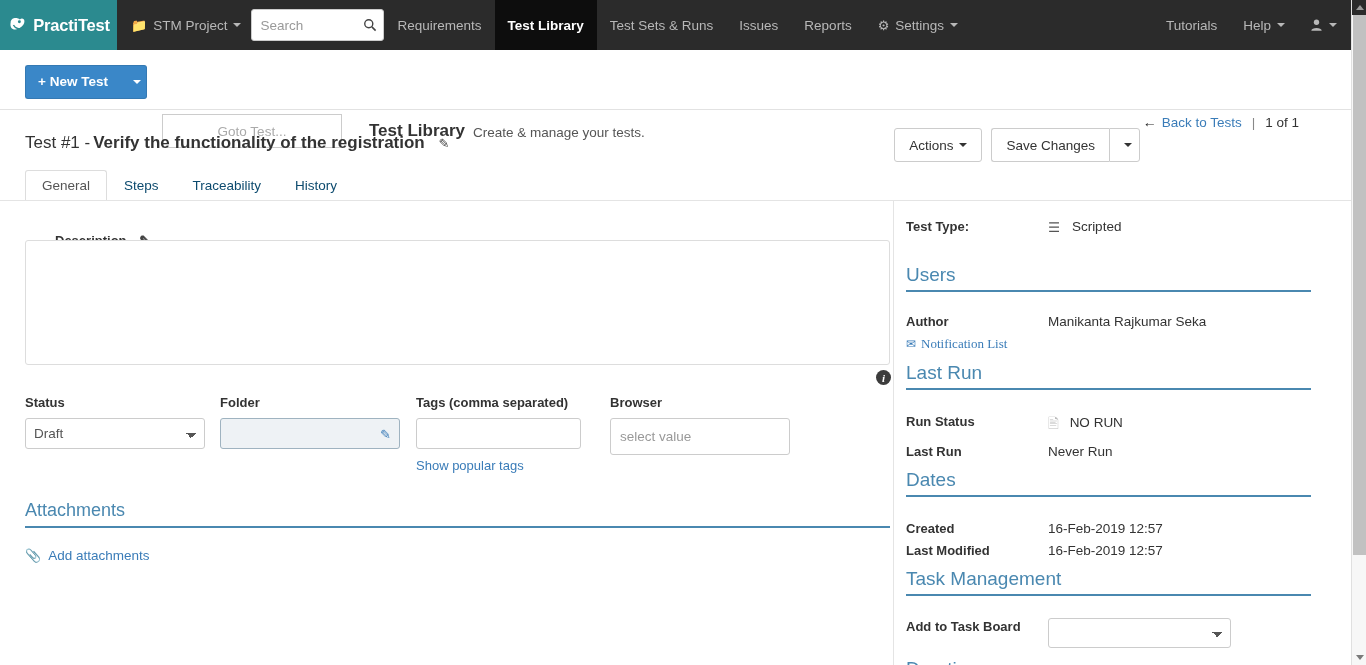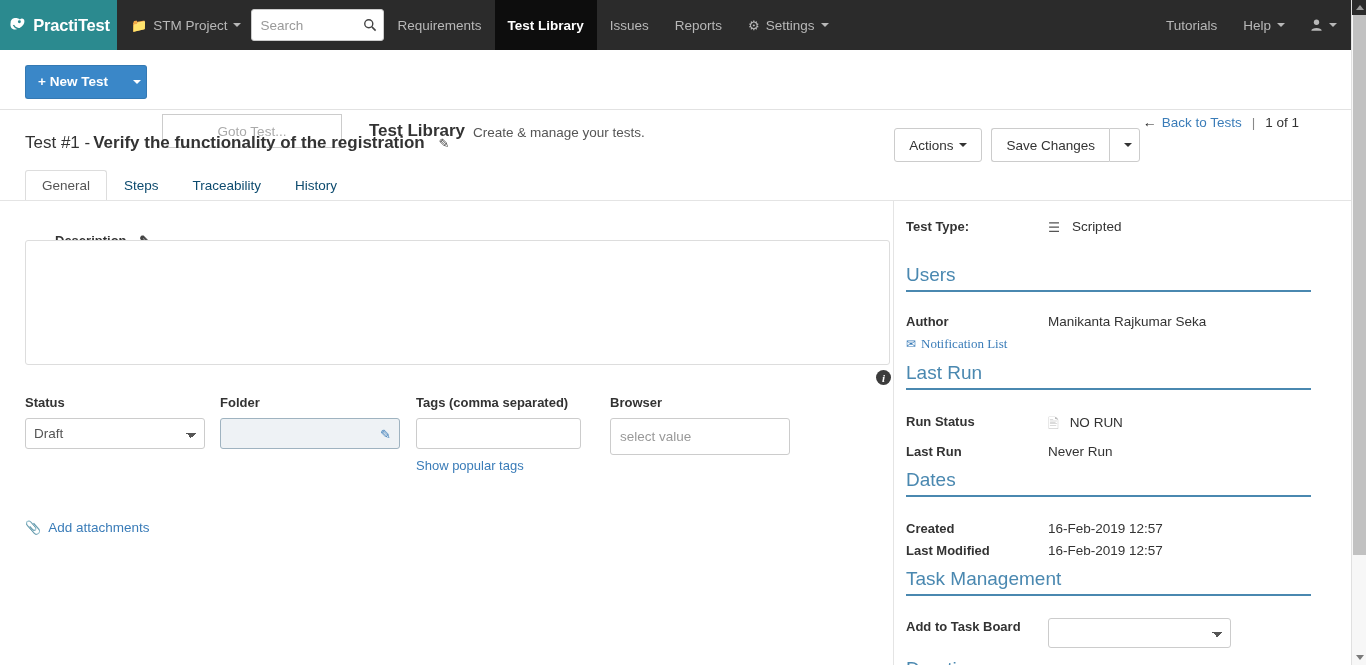--- a/index.html
+++ b/index.html
@@ -352,20 +352,23 @@
         </button>
       </div>
 
       <a class="nav-link" href="#">
         <span>Requirements</span>
       </a>
       <a class="nav-link active" href="#">
         <span>Test Library</span>
       </a>
       <a class="nav-link" href="#">
+        <span>Test Sets &amp; Runs</span>
+      </a>
+      <a class="nav-link" href="#">
         <span>Issues</span>
       </a>
       <a class="nav-link" href="#">
         <span>Reports</span>
       </a>
       <a class="nav-link" href="#">
         <span class="folder-icon">⚙</span>
         <span>Settings</span>
         <span class="caret"></span>
       </a>
@@ -470,20 +473,21 @@
 
       <div class="fcol" style="left:585px;">
         <span class="field-label">Browser</span>
         <div class="browser-box">
           <span>select value</span>
         </div>
       </div>
     </div>
 
     <div class="attach-sec">
+      <div class="sec-head">Attachments</div>
       <a class="attach-link" href="#">
         <span class="clip-icon">📎</span>
         <span>Add attachments</span>
       </a>
     </div>
 
   </div>
 
   <div class="side-col">
     <div class="side-inner">

